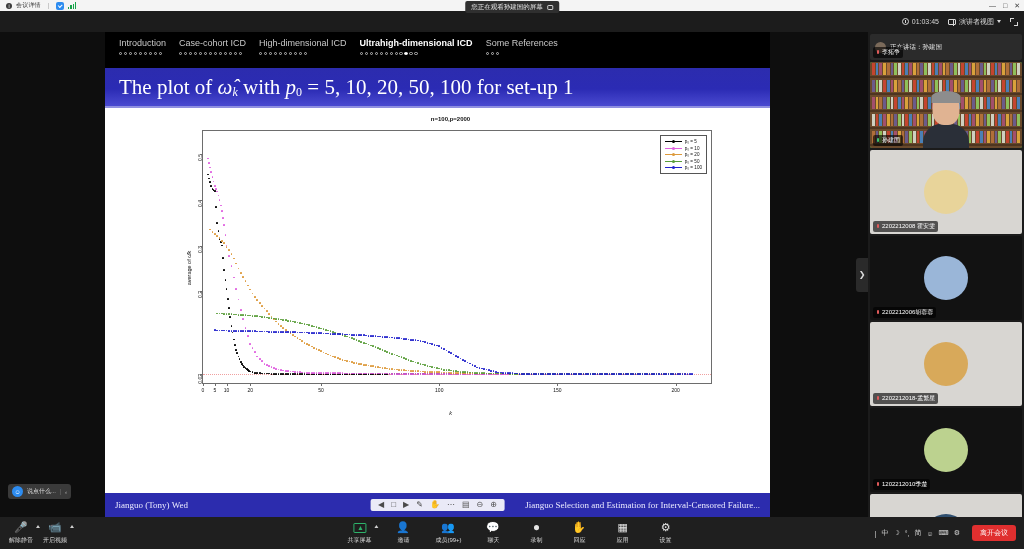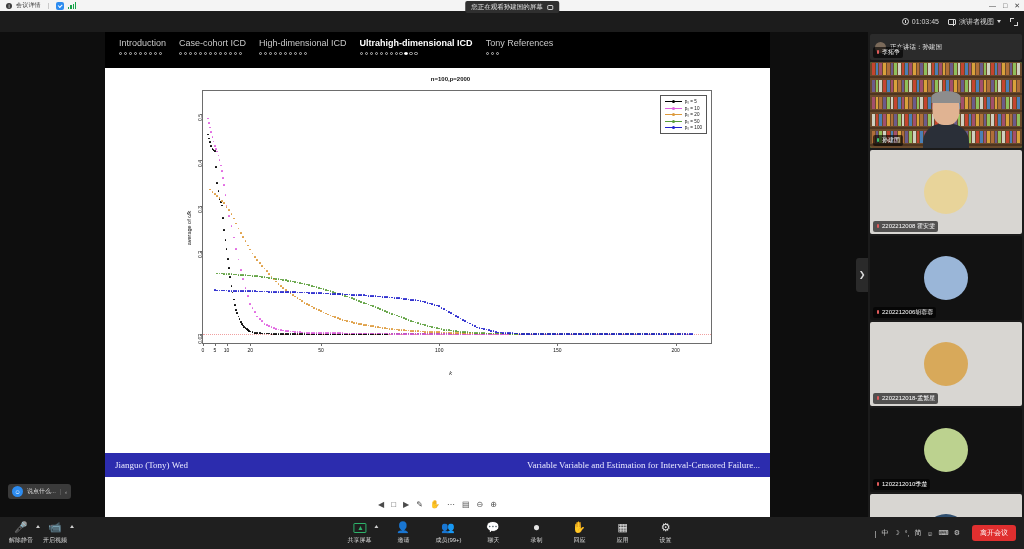--- a/index.html
+++ b/index.html
@@ -438,29 +438,34 @@
               <i></i>
               <i></i>
               <i></i>
               <i></i>
               <i class="on"></i>
               <i></i>
               <i></i>
             </div>
           </div>
           <div class="nav-sec">
-            <div class="nav-title">Tony References</div>
+            <div class="nav-title">Some References</div>
             <div class="nav-dots">
               <i></i>
               <i></i>
               <i></i>
             </div>
           </div>
         </div>
 
+      <div class="slide-titlebar">
+        <div class="slide-title">
+          <span>The plot of </span><span class="mathit">ω̂</span><sub class="mathit">k</sub><span> with </span><span class="mathit">p</span><sub>0</sub><span> = 5, 10, 20, 50, 100 for set-up 1</span>
+        </div>
+      </div>
 
       <div class="slide-body">
         <div class="plot">
           <div class="plot-title">n=100,p=2000</div>
           <div class="ylab">average of ω̂k</div>
           <div class="xlab">k</div>
           <div class="panel" id="plot-panel">
             <div class="legend" id="plot-legend">
                 <div class="leg-row">
                   <div class="leg-mark">
@@ -1559,21 +1564,21 @@
                 <div class="dot" style="background: rgb(34, 34, 204); left: calc(94.8837% - 0.85px); top: calc(96.3636% - 0.85px);"></div>
                 <div class="dot" style="background: rgb(34, 34, 204); left: calc(95.3488% - 0.85px); top: calc(96.3636% - 0.85px);"></div>
                 <div class="dot" style="background: rgb(34, 34, 204); left: calc(95.814% - 0.85px); top: calc(96.3636% - 0.85px);"></div>
                 <div class="dot" style="background: rgb(34, 34, 204); left: calc(96.2791% - 0.85px); top: calc(96.3636% - 0.85px);"></div>
               </div>
             </div>
         </div>
 
         <div class="slide-foot">
           <span>Jianguo (Tony) Wed</span>
-          <span>Variable Variable and Estimation for Interval-Censored Failure...</span>
+          <span>Jianguo Selection and Estimation for Interval-Censored Failure...</span>
         </div>
       </div>
 
       <div class="ppt-ctrl">
         <span>◀</span>
         <span>□</span>
         <span>▶</span>
         <span>✎</span>
         <span>✋</span>
         <span>⋯</span>

